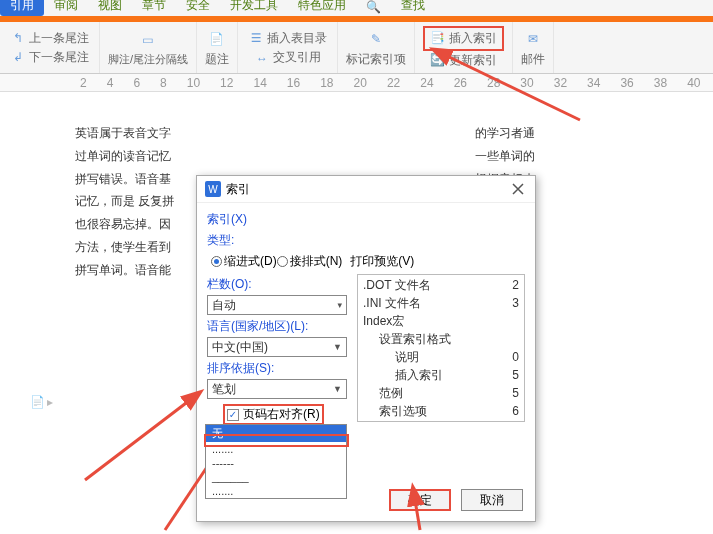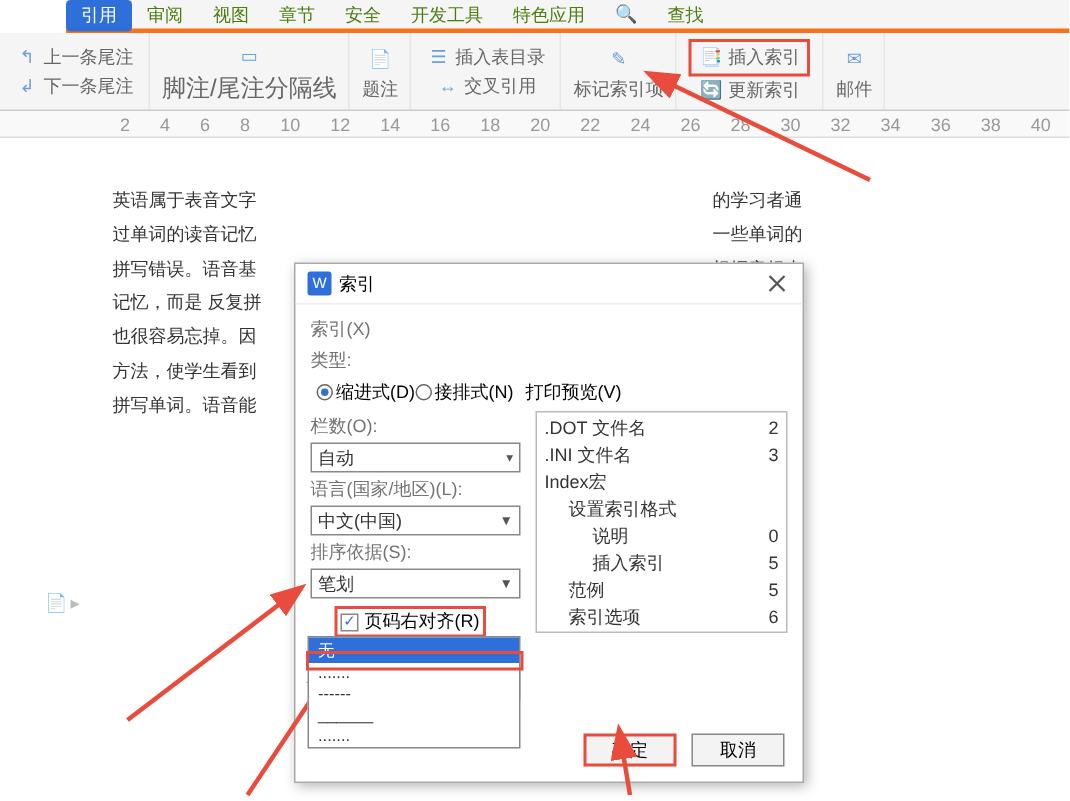--- a/index.html
+++ b/index.html
@@ -1,19 +1,19 @@
 <!DOCTYPE html>
 <html><head>
 <meta charset="utf-8">
 <style>
 * { margin: 0; padding: 0; box-sizing: border-box; font-family: "Microsoft YaHei", sans-serif; font-size: 12px; }
 body { background: #fff; width: 713px; height: 534px; overflow: hidden; position: relative; }
 
 
-.tabs { display: flex; align-items: flex-start; height: 22px; background: #f5f5f5; border-bottom: 3px solid #f97316; margin-left: 44px; }
+.tabs { display: flex; align-items: flex-end; height: 22px; background: #f5f5f5; border-bottom: 6px solid #f97316; }
 .tab { padding: 2px 10px; color: #4d7c0f; }
 .tab.active { background: #2e6fd9; color: #fff; border-radius: 3px; }
 
 
 .ribbon { display: flex; height: 52px; background: #f5f5f5; border-bottom: 1px solid #ccc; }
 .ribbon-group { display: flex; flex-direction: column; align-items: center; justify-content: center; padding: 0 8px; border-right: 1px solid #e5e5e5; color: #666; }
 .ribbon-group.big { flex-direction: column; }
 .ribbon-item { display: flex; align-items: center; gap: 3px; padding: 1px 2px; color: #666; }
 .ribbon-icon { width: 16px; height: 16px; display: inline-flex; align-items: center; justify-content: center; color: #6a9edc; }
 .ribbon-icon.big { width: 24px; height: 24px; }
@@ -28,21 +28,21 @@
 .doc-text { width: 460px; color: #333; line-height: 1.9; font-size: 13px; }
 
 
 .dialog { position: absolute; left: 196px; top: 175px; width: 340px; background: #fff; border: 1px solid #aaa; box-shadow: 2px 2px 8px rgba(0,0,0,.3); }
 .dialog-title { display: flex; align-items: center; justify-content: space-between; padding: 4px 8px; border-bottom: 1px solid #eee; }
 .dialog-title .left { display: flex; align-items: center; gap: 5px; }
 .dlg-icon { width: 16px; height: 16px; background: #2e6fd9; color: #fff; display: inline-flex; align-items: center; justify-content: center; border-radius: 2px; font-size: 10px; }
 .close-btn { width: 18px; height: 18px; display: flex; align-items: center; justify-content: center; }
 .dialog-body { padding: 6px 10px 10px 10px; }
 .dialog-body > div { margin-bottom: 4px; }
-.section-label { margin: 2px 0; color: #737373; }
+.section-label { margin: 2px 0; color: #1d4ed8; }
 .radio-row { display: flex; align-items: center; gap: 0; margin-left: 4px; }
 .radio-row label { display: flex; align-items: center; gap: 2px; }
 .two-col { display: flex; gap: 10px; }
 .left-col { flex: 0 0 140px; }
 .right-col { flex: 1; border: 1px solid #bbb; background: #fff; padding: 1px 5px; height: 148px; font-size: 11px; color: #333; overflow: hidden; }
 .right-col .row { display: flex; justify-content: space-between; line-height: 1.5; }
 .right-col .sub { padding-left: 16px; }
 .combo { width: 100%; height: 20px; border: 1px solid #888; background: #fff; padding: 0 4px; display: flex; align-items: center; justify-content: space-between; color: #333; }
 .combo .arrow { color: #555; font-size: 9px; }
 .combo.hl { border: 1px solid #2e6fd9; }
@@ -89,21 +89,21 @@
         <span class="ribbon-icon">↰</span>
         <span>上一条尾注</span>
       </div>
     <div class="ribbon-item">
         <span class="ribbon-icon">↲</span>
         <span>下一条尾注</span>
       </div>
   </div>
   <div class="ribbon-group big">
     <span class="ribbon-icon big">▭</span>
-    <span style="font-size:16px">脚注/尾注分隔线</span>
+    <span style="font-size:11px">脚注/尾注分隔线</span>
   </div>
   <div class="ribbon-group big">
     <span class="ribbon-icon big">📄</span>
     <span>题注</span>
   </div>
   <div class="ribbon-group">
     <div class="ribbon-item">
         <span class="ribbon-icon">☰</span>
         <span>插入表目录</span>
       </div>

